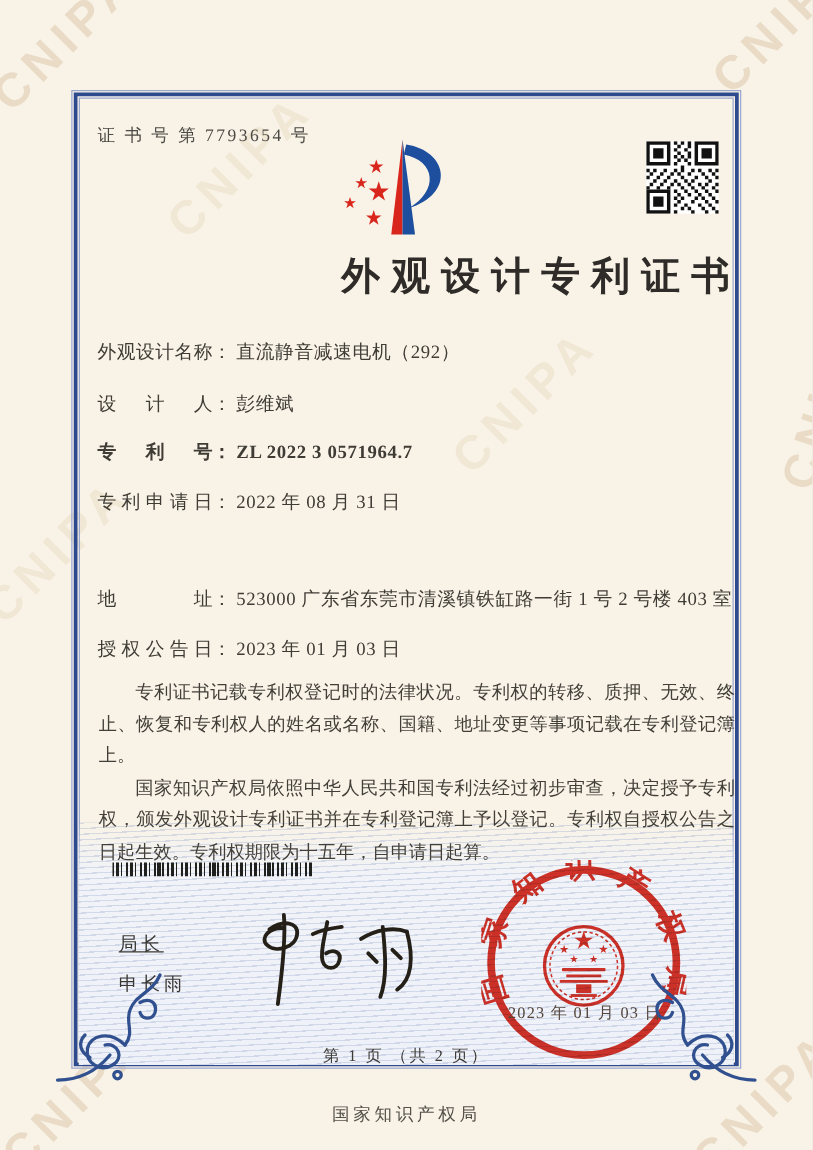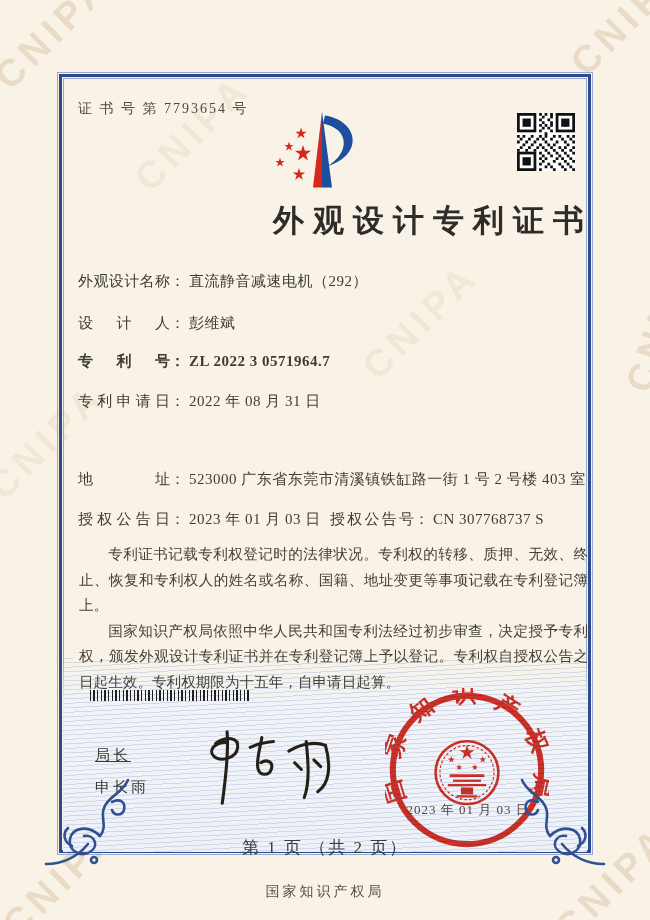--- a/index.html
+++ b/index.html
@@ -40,21 +40,21 @@
   .body-text p{margin:0;text-indent:2em;}
   
   .barcode{position:absolute;left:90px;top:690px;width:160px;height:11px;
      background:repeating-linear-gradient(90deg,#20201e 0 1.5px,transparent 1.5px 3px,#20201e 3px 5.5px,transparent 5.5px 7px,#20201e 7px 8px,transparent 8px 11px);}
   .sig-title{position:absolute;left:95px;top:746px;font-size:15px;letter-spacing:3px;color:#3a3834;text-decoration:underline;}
   .sig-name{position:absolute;left:95px;top:778px;font-size:15px;letter-spacing:3px;color:#3a3834;}
   .sig-script{position:absolute;left:183px;top:728px;width:175px;height:82px;}
   .seal{position:absolute;left:385px;top:688px;width:164px;height:164px;mix-blend-mode:multiply;opacity:.95;}
   .seal-date{position:absolute;left:380px;top:801px;width:176px;text-align:center;font-size:13px;
              letter-spacing:1px;color:#53453c;}
-  .page-ind{position:absolute;left:57px;top:836px;width:536px;text-align:center;font-size:17px;
+  .page-ind{position:absolute;left:57px;top:836px;width:536px;text-align:center;font-size:13px;
             letter-spacing:2px;color:#3c3a36;}
   .footer-note{position:absolute;left:0;top:883px;width:650px;text-align:center;font-size:14px;
                letter-spacing:3px;color:#53504a;}
   .flourish{position:absolute;width:100px;height:100px;}
   .flourish.fl{left:42px;top:776px;}
   .flourish.fr{left:508px;top:776px;transform:scaleX(-1);}
 </style>
 </head>
 <body>
 
@@ -123,23 +123,20 @@
     <span class="flabel">专利号</span><span class="fsep">：</span><span class="fval">ZL 2022 3 0571964.7</span>
   </div>
   <div class="frow r4">
     <span class="flabel">专利申请日</span><span class="fsep">：</span><span class="fval">2022 年 08 月 31 日</span>
   </div>
   <div class="frow r6">
     <span class="flabel">地址</span><span class="fsep">：</span><span class="fval">523000 广东省东莞市清溪镇铁缸路一街 1 号 2 号楼 403 室</span>
   </div>
   <div class="frow r7">
     <span class="flabel">授权公告日</span><span class="fsep">：</span><span class="fval">2023 年 01 月 03 日</span>
-    <span class="gp2">
-      <span class="flabel2">授权公告号</span><span class="fsep">：</span><span class="fval">CN 307768737 S</span>
-    </span>
   </div>
 
   <div class="body-text">
     <p>专利证书记载专利权登记时的法律状况。专利权的转移、质押、无效、终止、恢复和专利权人的姓名或名称、国籍、地址变更等事项记载在专利登记簿上。</p>
     <p>国家知识产权局依照中华人民共和国专利法经过初步审查，决定授予专利权，颁发外观设计专利证书并在专利登记簿上予以登记。专利权自授权公告之日起生效。专利权期限为十五年，自申请日起算。</p>
   </div>
 
   <div class="barcode"></div>
 
   <div class="sig-title">局长</div>

